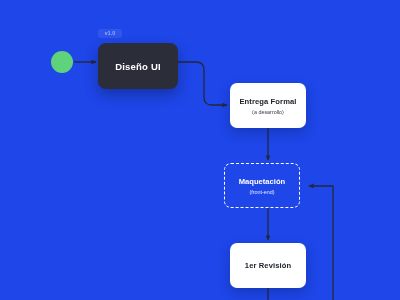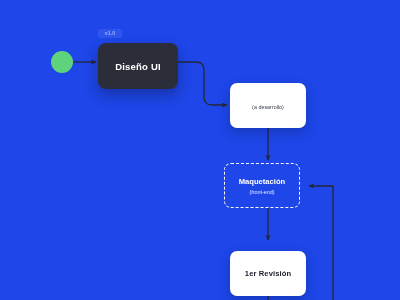--- a/index.html
+++ b/index.html
@@ -96,21 +96,21 @@
     font-weight: bold;
     letter-spacing: 0.1px;
   }
   .node-white .subtitle {
     color: #3A404E;
     font-size: 5.4px;
     margin-top: 3px;
   }
 
   .node-entrega { left: 230px; top: 83px; }
-  .node-revision { left: 230px; top: 251px; text-align: right; }
+  .node-revision { left: 230px; top: 243px; text-align: right; }
 
   .node-dashed {
     left: 224px;
     top: 163px;
     width: 76px;
     height: 45px;
     border-radius: 7px;
     background: transparent;
     border: 1px dashed #FFFFFF;
   }
@@ -154,20 +154,21 @@
 
   <div class="badge">
     <span>v1.0</span>
   </div>
 
   <div class="node node-dark">
     <div class="title">Diseño UI</div>
   </div>
 
   <div class="node node-white node-entrega">
+    <div class="title">Entrega Formal</div>
     <div class="subtitle">(a desarrollo)</div>
   </div>
 
   <div class="node node-dashed">
     <div class="title">Maquetación</div>
     <div class="subtitle">(front-end)</div>
   </div>
 
   <div class="node node-white node-revision">
     <div class="title">1er Revisión</div>

